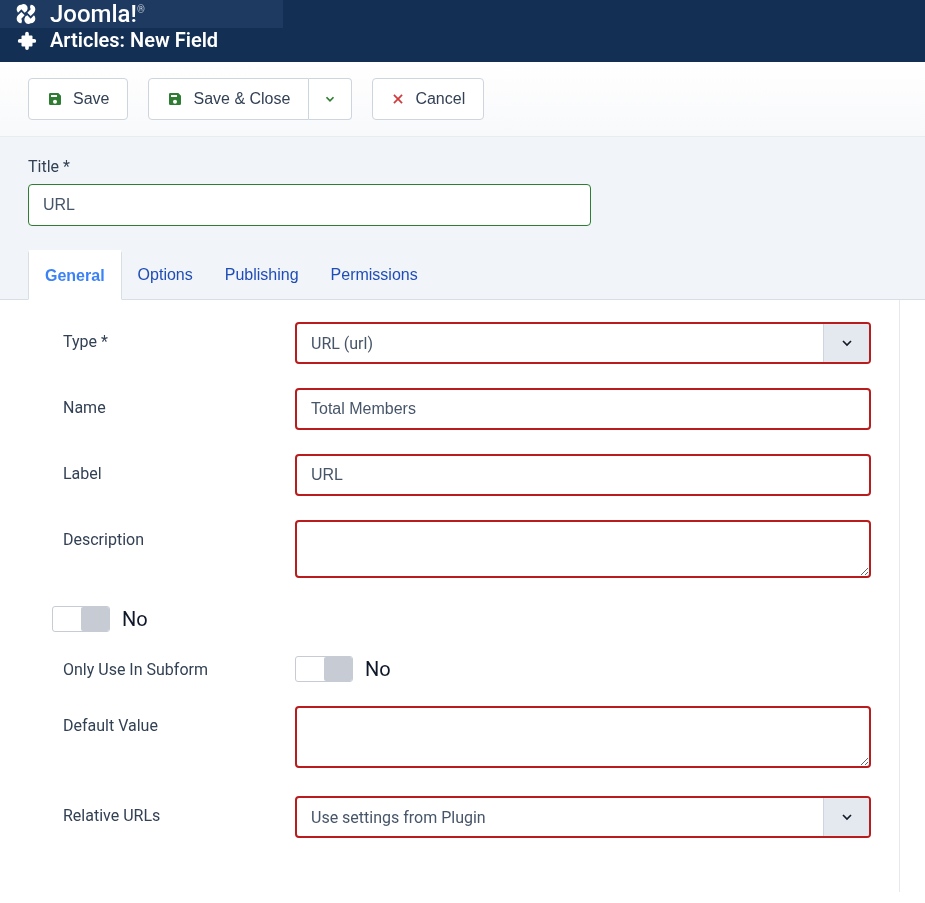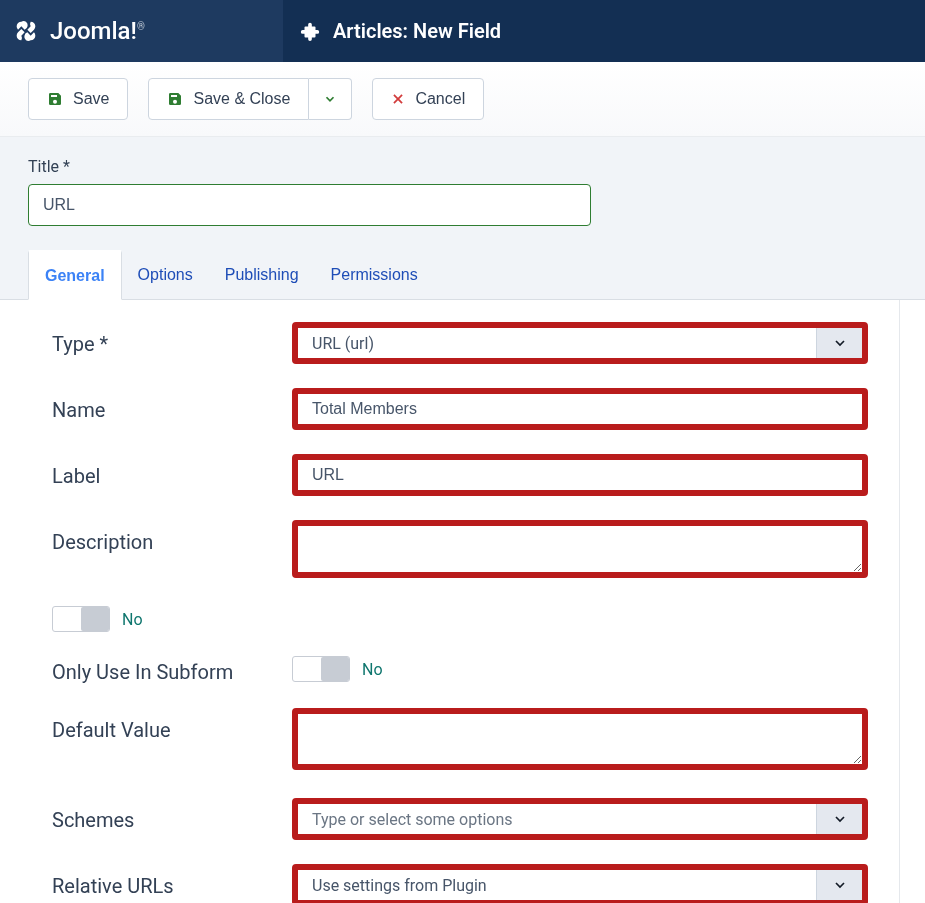--- a/index.html
+++ b/index.html
@@ -9,20 +9,21 @@
     color: #334155;
     background: #fff;
     width: 925px;
   }
   
   .header {
     display: flex;
     height: 62px;
     background: #132f53;
     color: #fff;
+    flex-direction: column;
   }
   .brand {
     width: 283px;
     background: #1e3a60;
     display: flex;
     align-items: center;
     padding-left: 12px;
     gap: 10px;
     color: #fff;
     font-size: 24px;
@@ -113,27 +114,28 @@
     width: 900px;
   }
   .row {
     display:flex;
     align-items:flex-start;
     margin-bottom: 24px;
   }
   .row .lbl {
     width: 240px;
     padding-top: 10px;
-    font-size: 20px;
+    font-size: 16px;
     color:#334155;
+    margin-left:11px;
   }
   .ctrl { flex: 0 0 576px; }
   .text-in, .textarea-in, .select-in {
     width: 576px;
-    border: 6px solid #b91c1c;
+    border: 2px solid #b91c1c;
     border-radius: 4px;
     font-size: 16px;
     color:#475569;
     background:#fff;
   }
   .text-in { height: 42px; padding: 0 14px; }
   .textarea-in { height: 58px; padding: 10px 14px; resize: both; font-family: inherit;}
   .dv-textarea { height: 62px; }
   .select-in {
     height: 42px;
@@ -168,21 +170,21 @@
     cursor:pointer;
   }
   .switch .knob {
     position:absolute;
     top:0; bottom:0;
     width:28px;
     background:#c7ccd4;
     border-radius:2px;
   }
   .switch.off .knob { right:0; }
-  .toggle-label { font-size:16px; color:#0f766e; }
+  .toggle-label { font-size:20px; color:#0f172a; }
   svg { display:block; }
 </style>
 </head>
 <body>
 
 <div class="header">
   <div class="brand">
     <svg width="28" height="28" viewBox="0 0 24 24" fill="#fff">
       <path d="M8 4a4 4 0 0 0-4 4c0 1.1.45 2.1 1.17 2.83L8 8l2.83 2.83A4 4 0 0 0 12 4a4 4 0 0 0-4 0zM4 16a4 4 0 0 0 4 4 4 4 0 0 0 0-4l2.83-2.83L8 10.34l-2.83 2.83A4 4 0 0 0 4 16zm12 4a4 4 0 0 0 4-4 4 4 0 0 0-1.17-2.83L16 16l-2.83-2.83A4 4 0 0 0 12 20a4 4 0 0 0 4 0zm4-12a4 4 0 0 0-4-4 4 4 0 0 0 0 4l-2.83 2.83L16 13.66l2.83-2.83A4 4 0 0 0 20 8z"></path>
     </svg>
@@ -285,33 +287,20 @@
         </div>
       <span class="toggle-label">No</span>
     </div>
   </div>
 
   <div class="row">
     <div class="lbl">Default Value</div>
     <div class="ctrl"><textarea class="textarea-in dv-textarea" style=""></textarea></div>
   </div>
 
-  <div class="row">
-    <div class="lbl">Schemes</div>
-    <div class="ctrl">
-      <div class="select-in">
-        <span class="sel-text placeholder">Type or select some options</span>
-        <span class="caret-box">
-            <svg width="16" height="16" viewBox="0 0 24 24" fill="none" stroke="#131b27" stroke-width="2.5">
-              <polyline points="6 9 12 15 18 9"></polyline>
-            </svg>
-          </span>
-      </div>
-    </div>
-  </div>
 
   <div class="row">
     <div class="lbl">Relative URLs</div>
     <div class="ctrl">
       <div class="select-in">
         <span class="sel-text">Use settings from Plugin</span>
         <span class="caret-box">
             <svg width="16" height="16" viewBox="0 0 24 24" fill="none" stroke="#131b27" stroke-width="2.5">
               <polyline points="6 9 12 15 18 9"></polyline>
             </svg>

